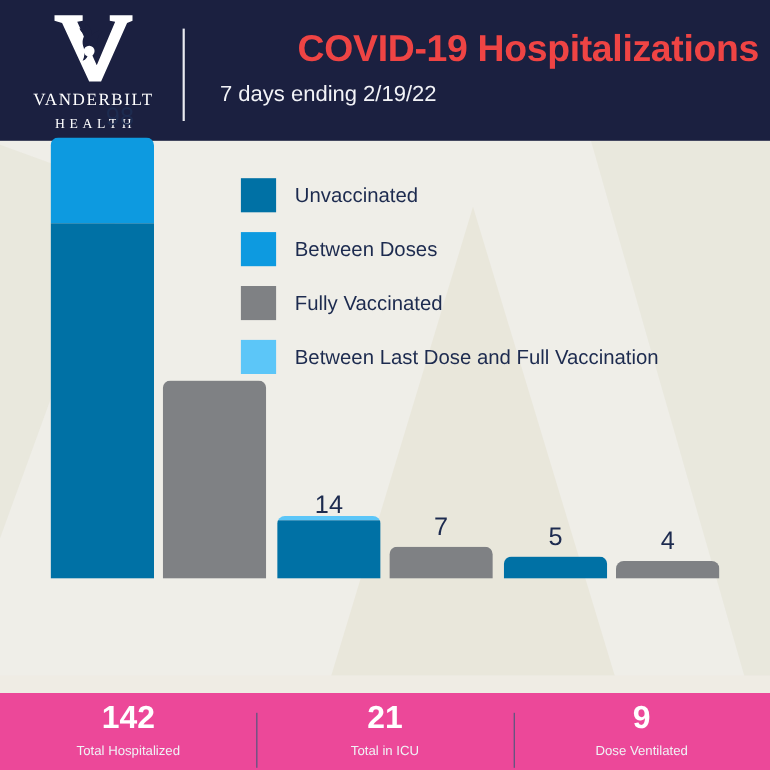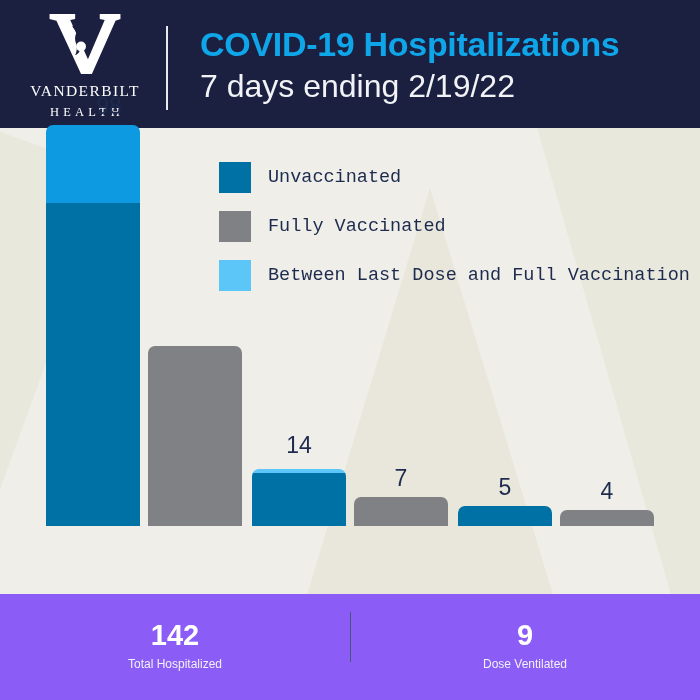--- a/index.html
+++ b/index.html
@@ -66,36 +66,37 @@
     white-space: nowrap;
     padding-left: 4px;
   }
   .head-rule {
     position: absolute; left: 166px; top: 26px;
     width: 2px; height: 84px;
     background: #e9eaf0;
   }
   .head-text { position: absolute; left: 200px; top: 22px; width: 490px; }
   .head-title {
-    color: #0ea5e9;
+    color: #ef4444;
     font-size: 34px; font-weight: bold;
     letter-spacing: -.3px;
     line-height: 44px;
     white-space: nowrap;
+    text-align: right;
   }
   .head-sub {
     color: #f2f3f7;
-    font-size: 32px; font-weight: normal;
+    font-size: 20px; font-weight: normal;
     line-height: 36px;
     margin-top: 2px;
     white-space: nowrap;
   }
 
   
-  .legend { position: absolute; left: 219px; top: 162px; font-family: Liberation Mono, monospace; }
+  .legend { position: absolute; left: 219px; top: 162px; }
   .legend-row {
     display: flex; align-items: center;
     height: 31px; margin-bottom: 18px;
   }
   .legend-sw {
     width: 32px; height: 31px; flex: 0 0 32px;
   }
   .legend-lb {
     margin-left: 17px;
     color: #1d2b4f;
@@ -122,22 +123,22 @@
     width: 100%;
     text-align: center;
     color: #1d2b4f;
     font-size: 23px;
     white-space: nowrap;
   }
 
   
   .footer {
     position: absolute; left: 0; bottom: 0;
-    width: 700px; height: 106px;
-    background: #8b5cf6;
+    width: 700px; height: 70px;
+    background: #ec4899;
     display: flex;
   }
   .fcell {
     flex: 1 1 0;
     display: flex; flex-direction: column;
     align-items: center; justify-content: center;
     position: relative;
   }
   .fnum {
     color: #ffffff;
@@ -196,21 +197,21 @@
       <div class="bargroup" style="left: 148px; width: 94px; height: 220.041px; bottom: 88px;">
         <div class="bar" style="height: 180.041px;">
           <div class="seg" style="background: rgb(127, 129, 132); height: 100%;"></div>
         </div>
       </div>
       <div class="bargroup" style="left: 252px; width: 94px; height: 97.2857px; bottom: 88px;">
         <div class="bar" style="height: 57.2857px;">
           <div class="seg" style="background: rgb(92, 198, 248); height: 7.14286%;"></div>
           <div class="seg" style="background: rgb(0, 113, 165); height: 92.8571%;"></div>
         </div>
-        <div class="vlabel" style="bottom: 67px;">14</div>
+        <div class="vlabel" style="bottom: 54px;">14</div>
       </div>
       <div class="bargroup" style="left: 354px; width: 94px; height: 68.6429px; bottom: 88px;">
         <div class="bar" style="height: 28.6429px;">
           <div class="seg" style="background: rgb(127, 129, 132); height: 100%;"></div>
         </div>
         <div class="vlabel" style="bottom: 33.6429px;">7</div>
       </div>
       <div class="bargroup" style="left: 458px; width: 94px; height: 60.4592px; bottom: 88px;">
         <div class="bar" style="height: 20.4592px;">
           <div class="seg" style="background: rgb(0, 113, 165); height: 100%;"></div>
@@ -222,36 +223,45 @@
           <div class="seg" style="background: rgb(127, 129, 132); height: 100%;"></div>
         </div>
         <div class="vlabel" style="bottom: 21.3673px;">4</div>
       </div>
     </div>
 
   <div class="legend">
       <div class="legend-row">
         <div class="legend-sw" style="background: rgb(0, 113, 165);"></div>
         <div class="legend-lb">Unvaccinated</div>
+      </div>
+      <div class="legend-row">
+        <div class="legend-sw" style="background: rgb(13, 154, 224);"></div>
+        <div class="legend-lb">Between Doses</div>
       </div>
       <div class="legend-row">
         <div class="legend-sw" style="background: rgb(127, 129, 132);"></div>
         <div class="legend-lb">Fully Vaccinated</div>
       </div>
       <div class="legend-row">
         <div class="legend-sw" style="background: rgb(92, 198, 248);"></div>
         <div class="legend-lb">Between Last Dose and Full Vaccination</div>
       </div>
     </div>
 
   <div class="footer">
       <div class="fcell">
         <div class="fnum">142</div>
         <div class="flab">Total Hospitalized</div>
       </div>
       <div class="fcell">
+        <div class="fnum">21</div>
+        <div class="flab">Total in ICU</div>
+        <div class="fdiv" style="left: 0px;"></div>
+      </div>
+      <div class="fcell">
         <div class="fnum">9</div>
         <div class="flab">Dose Ventilated</div>
         <div class="fdiv" style="left: 0px;"></div>
       </div>
     </div>
 
 </div>
 
 </body></html>

